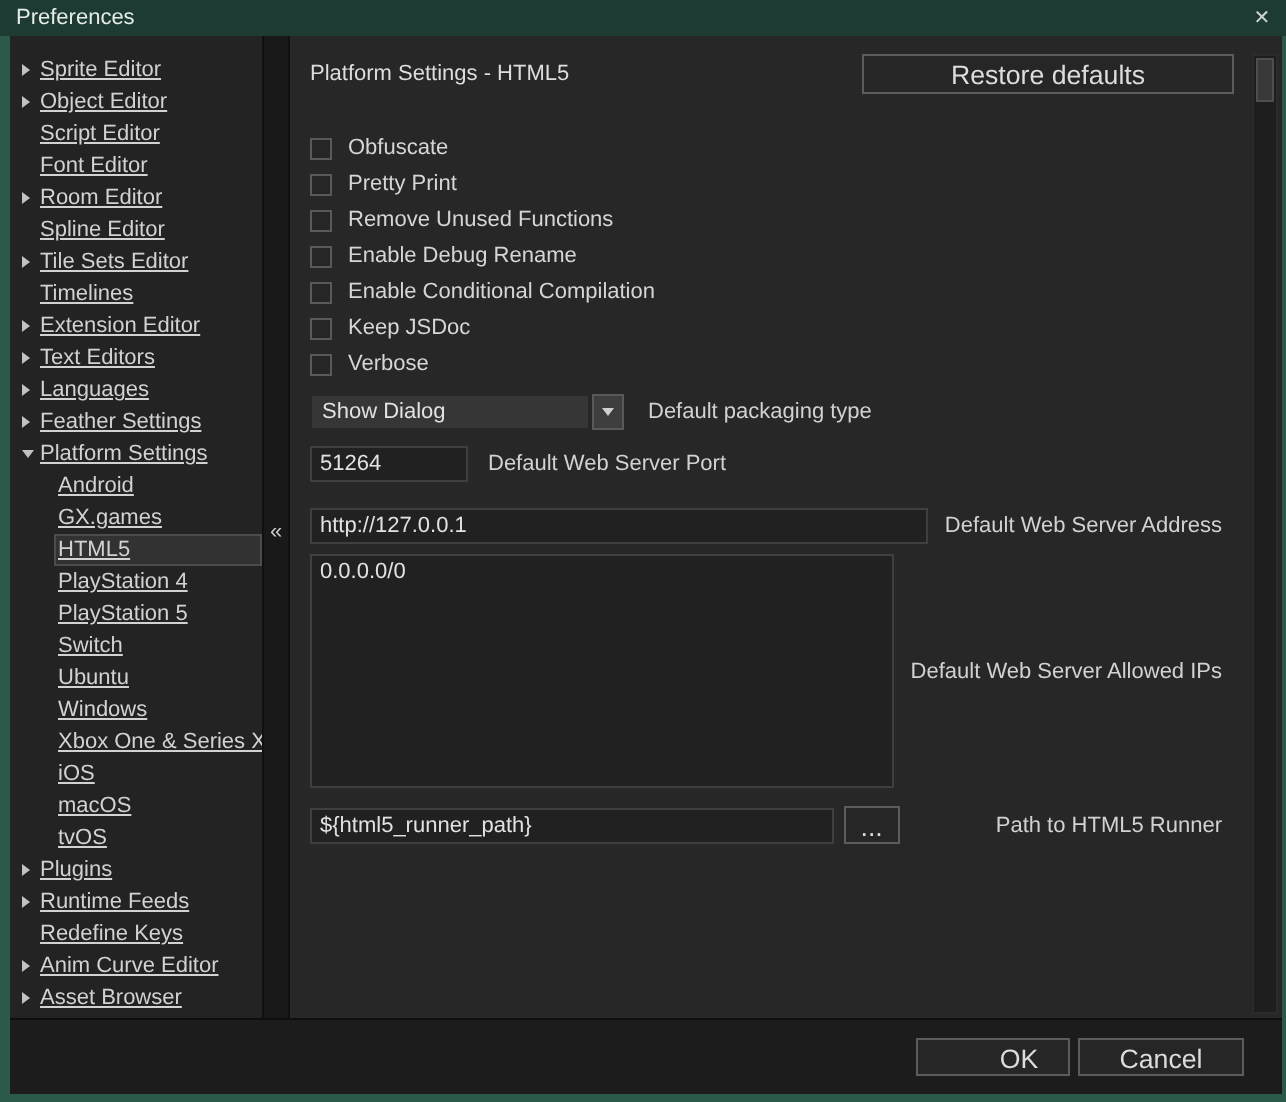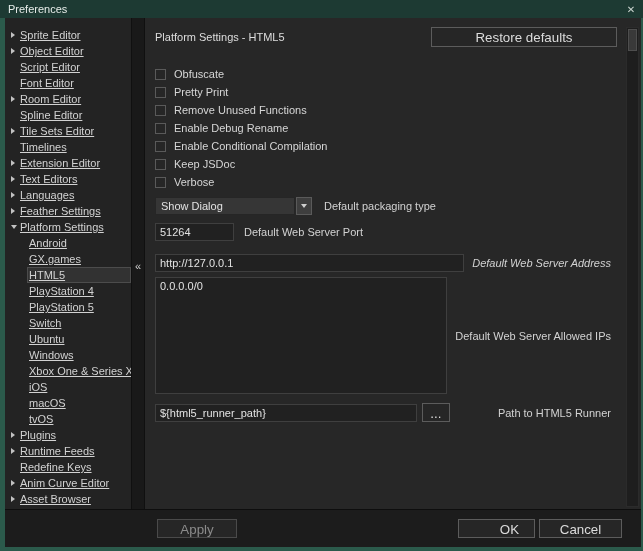--- a/index.html
+++ b/index.html
@@ -45,21 +45,21 @@
   .select-arrow{width:16px;margin-left:1px;background:#3e3e3e;border:1px solid #5a5a5a;display:flex;align-items:center;justify-content:center;box-sizing:border-box;}
   .select-arrow::before{content:"";border-top:4px solid #cfcfcf;border-left:3px solid transparent;border-right:3px solid transparent;}
   .pack-row .lbl{margin-left:12px;}
 
   .tin{background:#212121;border:1px solid #3f3f3f;color:#e2e2e2;font:11px "Liberation Sans",sans-serif;padding:1px 4px;box-sizing:border-box;height:18px;}
   .port-row{margin-top:8px;}
   .port-row .tin{width:79px;}
   .port-row .lbl{margin-left:10px;}
   .addr-row{margin-top:13px;}
   .addr-row .tin{width:314px;}
-  .addr-row .lbl{margin-left:8px;font-style:italic;}
+  .addr-row .lbl{margin-left:8px;}
   .ips-row{margin-top:5px;align-items:center;}
   .ips-row textarea{width:314px;height:117px;resize:none;padding:2px 4px;}
   .ips-row .lbl{margin-left:8px;}
   .runner-row{margin-top:9px;}
   .runner-row .tin{width:314px;}
   .browse{width:31px;height:19px;line-height:17px;margin-left:5px;}
   .runner-row .lbl{margin-left:8px;padding-left:40px;}
 
   
   .footer{height:38px;flex:0 0 38px;background:#1c1c1c;border-top:1px solid #0e0e0e;display:flex;align-items:center;padding:0 19px 0 152px;box-sizing:border-box;}
@@ -263,19 +263,18 @@
           </div>
         </div>
 
         <div class="vscroll">
           <div class="thumb"></div>
         </div>
       </div>
     </div>
 
     <div class="footer">
-      <button class="btn fbtn apply">Apply</button>
       <span class="fspacer"></span>
       <button class="btn fbtn ok">OK</button>
       <button class="btn fbtn cancel">Cancel</button>
     </div>
   </div>
 </div>
 
 </body></html>

